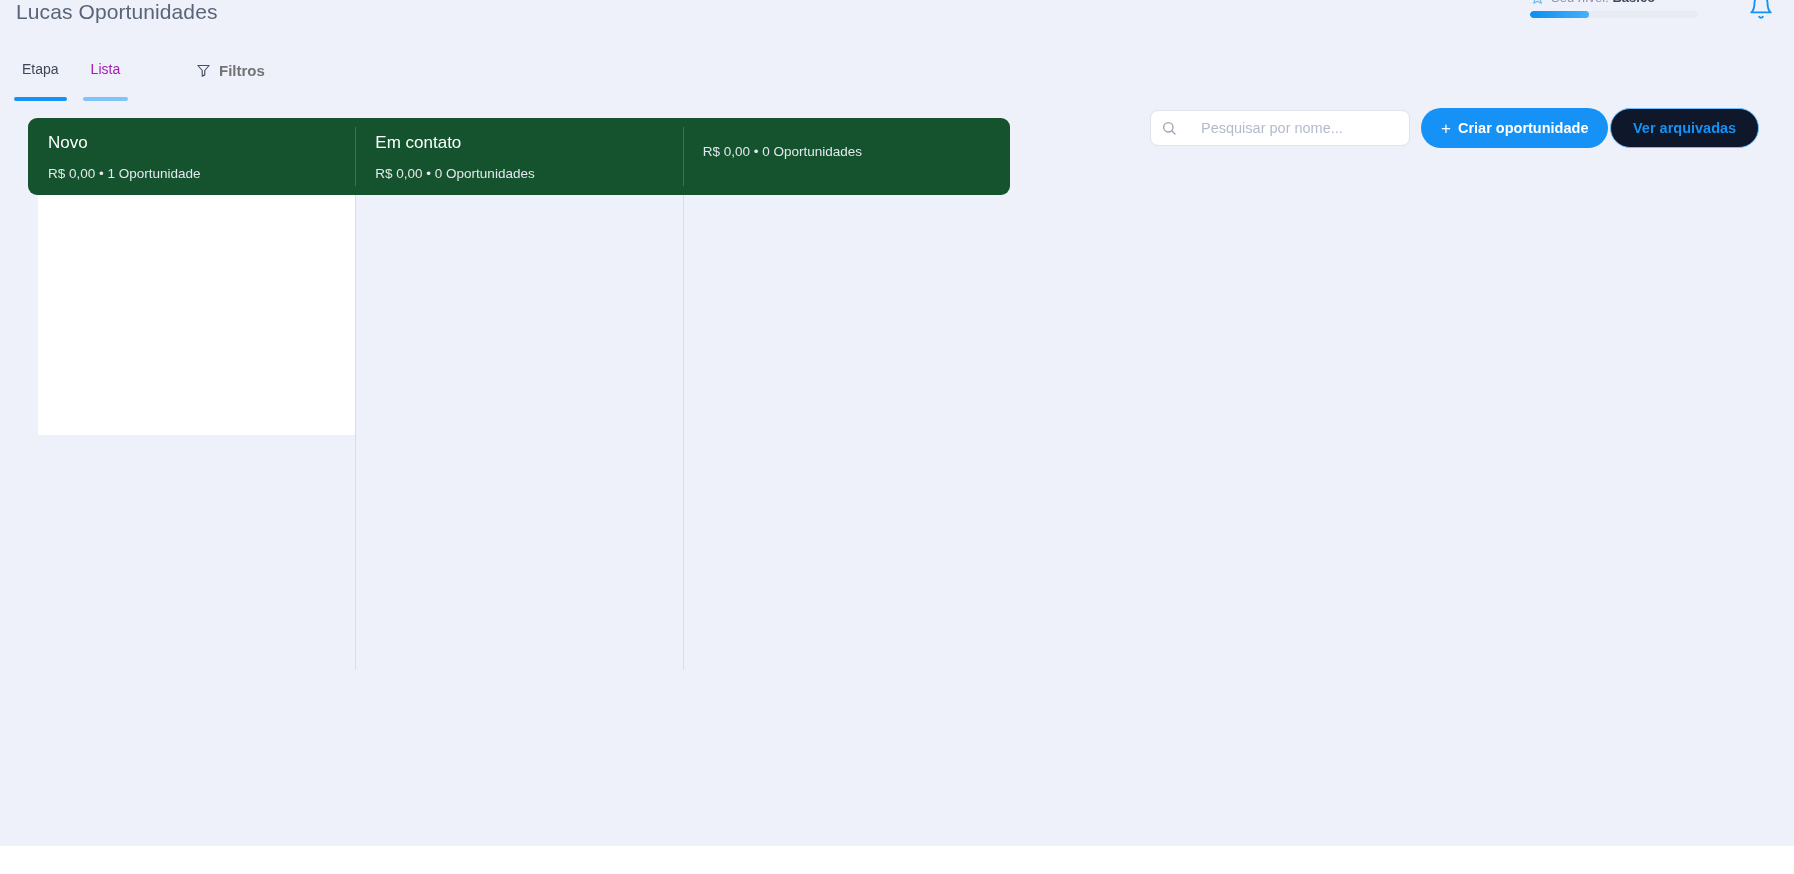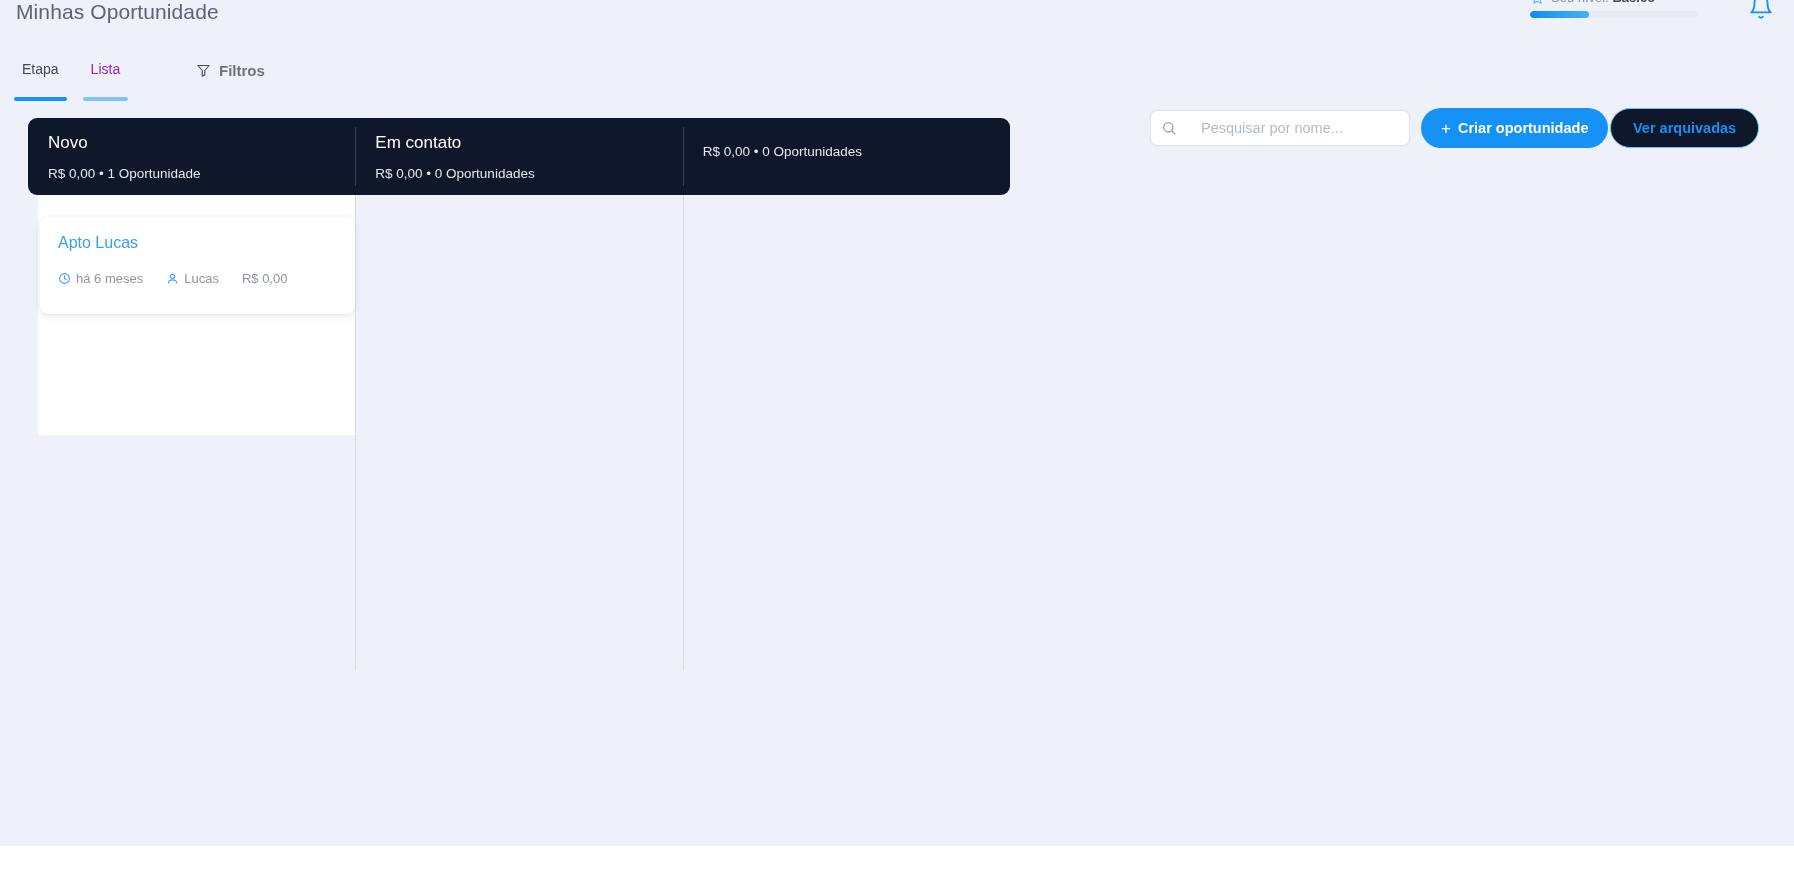--- a/index.html
+++ b/index.html
@@ -218,21 +218,21 @@
   .kanban {
     position: absolute;
     left: 28px;
     top: 118px;
     width: 982px;
   }
 
   .kanban-head {
     display: flex;
     height: 77px;
-    background: #0f172a;
+    background: #14532d;
     border-radius: 9px;
     overflow: hidden;
   }
   .kanban-head .col-head {
     flex: 1 1 0;
     padding: 14px 0 0 20px;
     position: relative;
   }
   .kanban-head .col-head + .col-head::before {
     content: "";
@@ -316,21 +316,21 @@
   .meta-item { display: flex; align-items: center; gap: 5px; }
   .meta-item .mi { width: 13px; height: 13px; display: block; flex: 0 0 auto; }
   .meta-gap { width: 9px; }
   .opp-value { color: #8d95a6; }
 </style>
 </head>
 <body>
 
 <div id="page">
 
-  <div class="page-title">Minhas Oportunidade</div>
+  <div class="page-title">Lucas Oportunidades</div>
 
   <div class="level-widget">
     <div class="level-row">
       <svg class="medal-icon" viewBox="0 0 24 24" fill="none" stroke="#6bb8f5" stroke-width="1.8" stroke-linecap="round" stroke-linejoin="round">
         <circle cx="12" cy="9" r="5"></circle>
         <path d="M8.2 13.3 6 21l6-3 6 3-2.2-7.7"></path>
       </svg>
       <span class="level-text">
         <span>Seu nível:</span>
         <b>Básico</b>
@@ -400,42 +400,20 @@
       </div>
       <div class="col-head">
         <div class="col-sub">R$ 0,00 • 0 Oportunidades</div>
       </div>
     </div>
 
     <div class="kanban-body">
 
       <div class="lane">
         <div class="lane-surface"></div>
-        <div class="opp-card">
-          <div class="opp-title">Apto Lucas</div>
-          <div class="opp-meta">
-            <span class="meta-item">
-              <svg class="mi" viewBox="0 0 24 24" fill="none" stroke="#3c9df2" stroke-width="2" stroke-linecap="round" stroke-linejoin="round">
-                <circle cx="12" cy="12" r="9"></circle>
-                <path d="M12 7v5l3.2 2"></path>
-              </svg>
-              <span>há 6 meses</span>
-            </span>
-            <span class="meta-gap"></span>
-            <span class="meta-item">
-              <svg class="mi" viewBox="0 0 24 24" fill="none" stroke="#3c9df2" stroke-width="2" stroke-linecap="round" stroke-linejoin="round">
-                <circle cx="12" cy="8" r="4"></circle>
-                <path d="M4.5 20c0-3.6 3.4-5.5 7.5-5.5s7.5 1.9 7.5 5.5"></path>
-              </svg>
-              <span>Lucas</span>
-            </span>
-            <span class="meta-gap"></span>
-            <span class="opp-value">R$ 0,00</span>
-          </div>
-        </div>
       </div>
 
       <div class="lane"></div>
 
       <div class="lane"></div>
 
     </div>
   </div>
 
   <div class="bottom-strip"></div>

